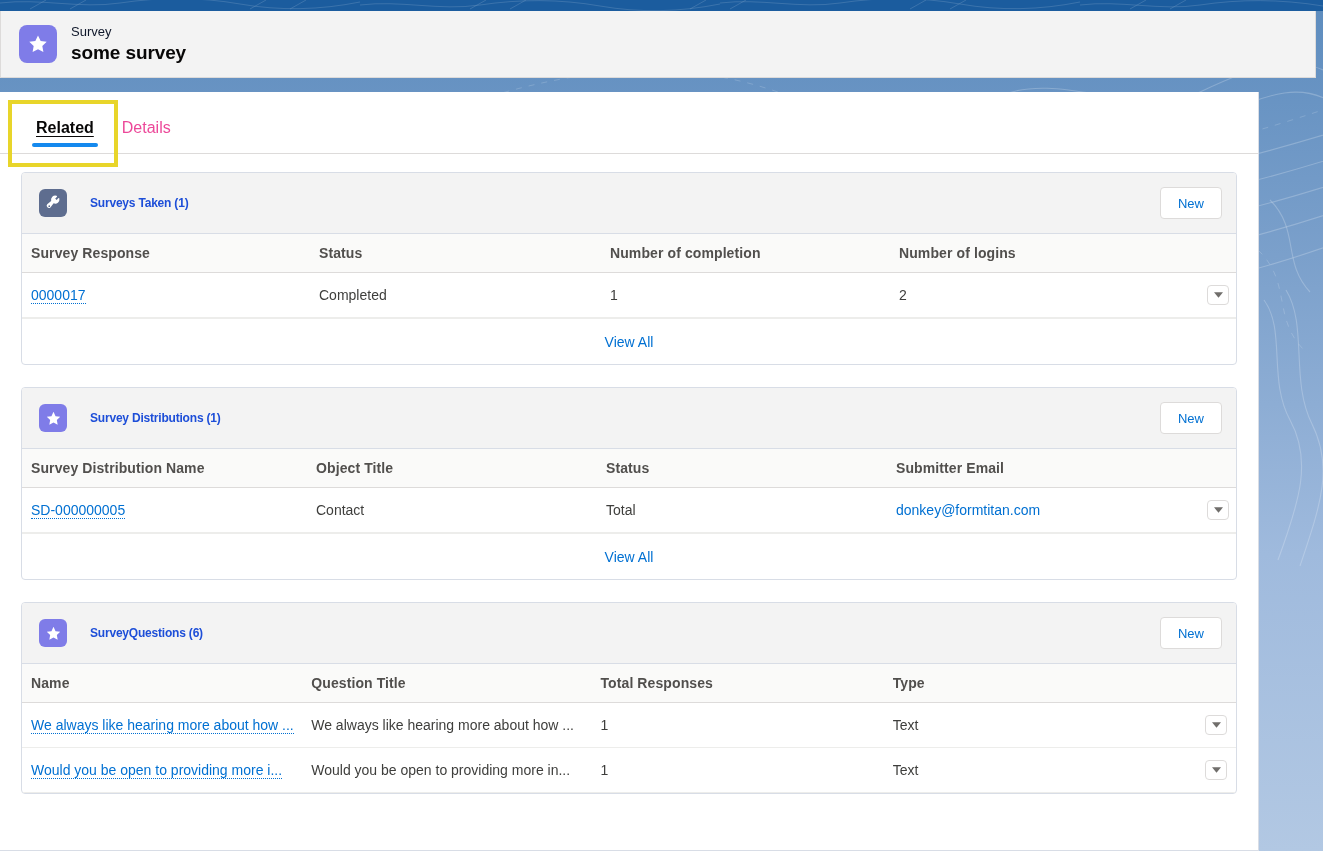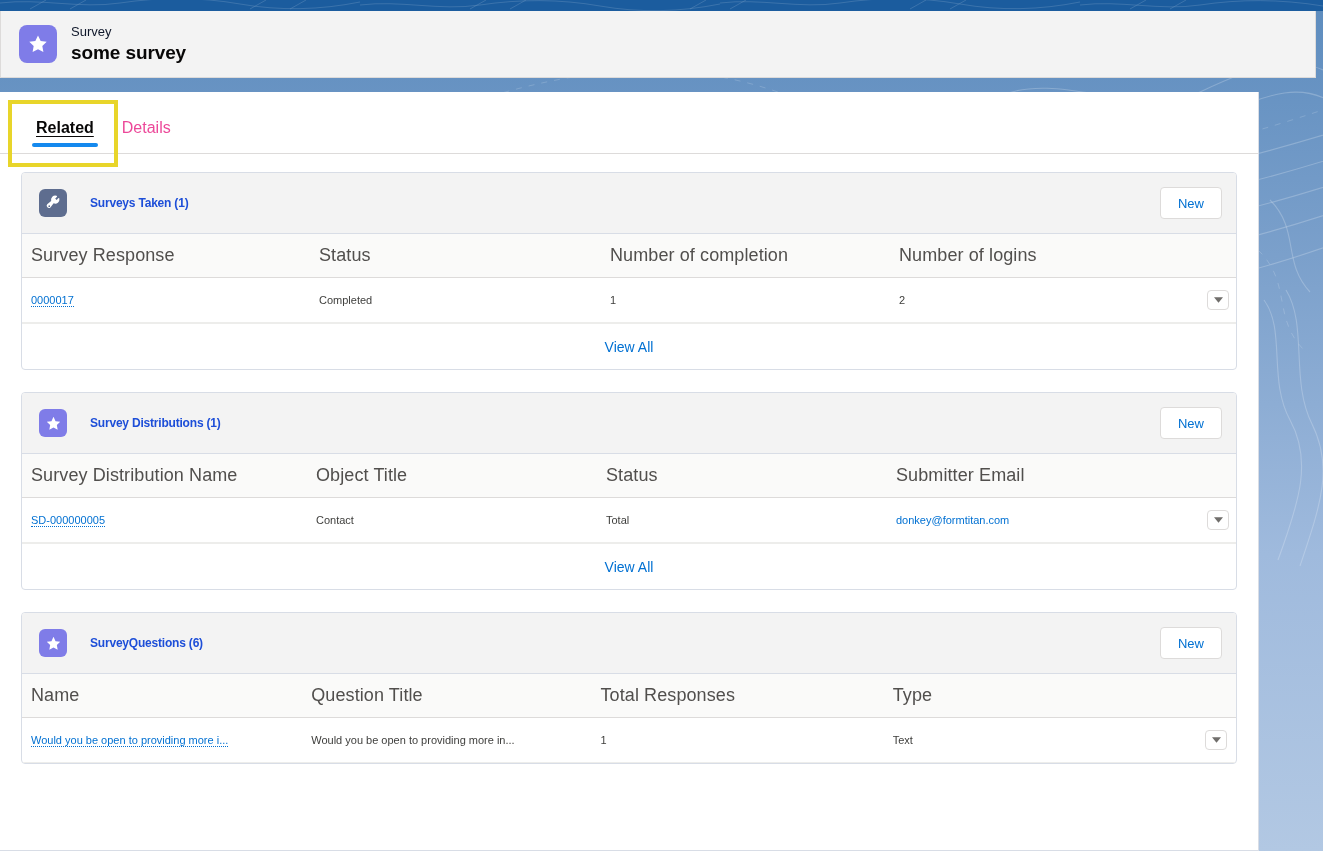--- a/index.html
+++ b/index.html
@@ -151,31 +151,31 @@
     font-family: "Liberation Sans", sans-serif;
     cursor: pointer;
     padding: 0 14px;
   }
 
   
   table { width: 100%; border-collapse: collapse; table-layout: fixed; }
   thead th {
     background: #fafaf9;
     text-align: left;
-    font-size: 18px;
-    font-weight: normal;
+    font-size: 14px;
+    font-weight: bold;
     color: #514f4d;
     padding: 11px 8px 11px 0;
     border-bottom: 1px solid #dddbda;
     letter-spacing: .1px;
     white-space: nowrap;
     overflow: hidden;
   }
   tbody td {
-    font-size: 11px;
+    font-size: 14px;
     color: #3e3e3c;
     padding: 12px 8px 12px 0;
     border-bottom: 1px solid #ededeb;
     white-space: nowrap;
     overflow: hidden;
     text-overflow: ellipsis;
     vertical-align: middle;
   }
   tbody tr:last-child td { border-bottom: 1px solid #ededeb; }
   .lnk {
@@ -392,20 +392,33 @@
           <tr>
             <th class="pad">Name</th>
             <th>Question Title</th>
             <th>Total Responses</th>
             <th>Type</th>
             <th></th>
           </tr>
         </thead>
         <tbody>
           <tr>
+            <td class="pad"><span class="lnk">We always like hearing more about how ...</span></td>
+            <td>We always like hearing more about how ...</td>
+            <td>1</td>
+            <td>Text</td>
+            <td class="act">
+              <span class="chev-btn">
+                  <svg width="9" height="7" viewBox="0 0 10 7" fill="#706e6b">
+                    <path d="M0 0h10L5 6z"></path>
+                  </svg>
+                </span>
+            </td>
+          </tr>
+          <tr>
             <td class="pad"><span class="lnk">Would you be open to providing more i...</span></td>
             <td>Would you be open to providing more in...</td>
             <td>1</td>
             <td>Text</td>
             <td class="act">
               <span class="chev-btn">
                   <svg width="9" height="7" viewBox="0 0 10 7" fill="#706e6b">
                     <path d="M0 0h10L5 6z"></path>
                   </svg>
                 </span>

